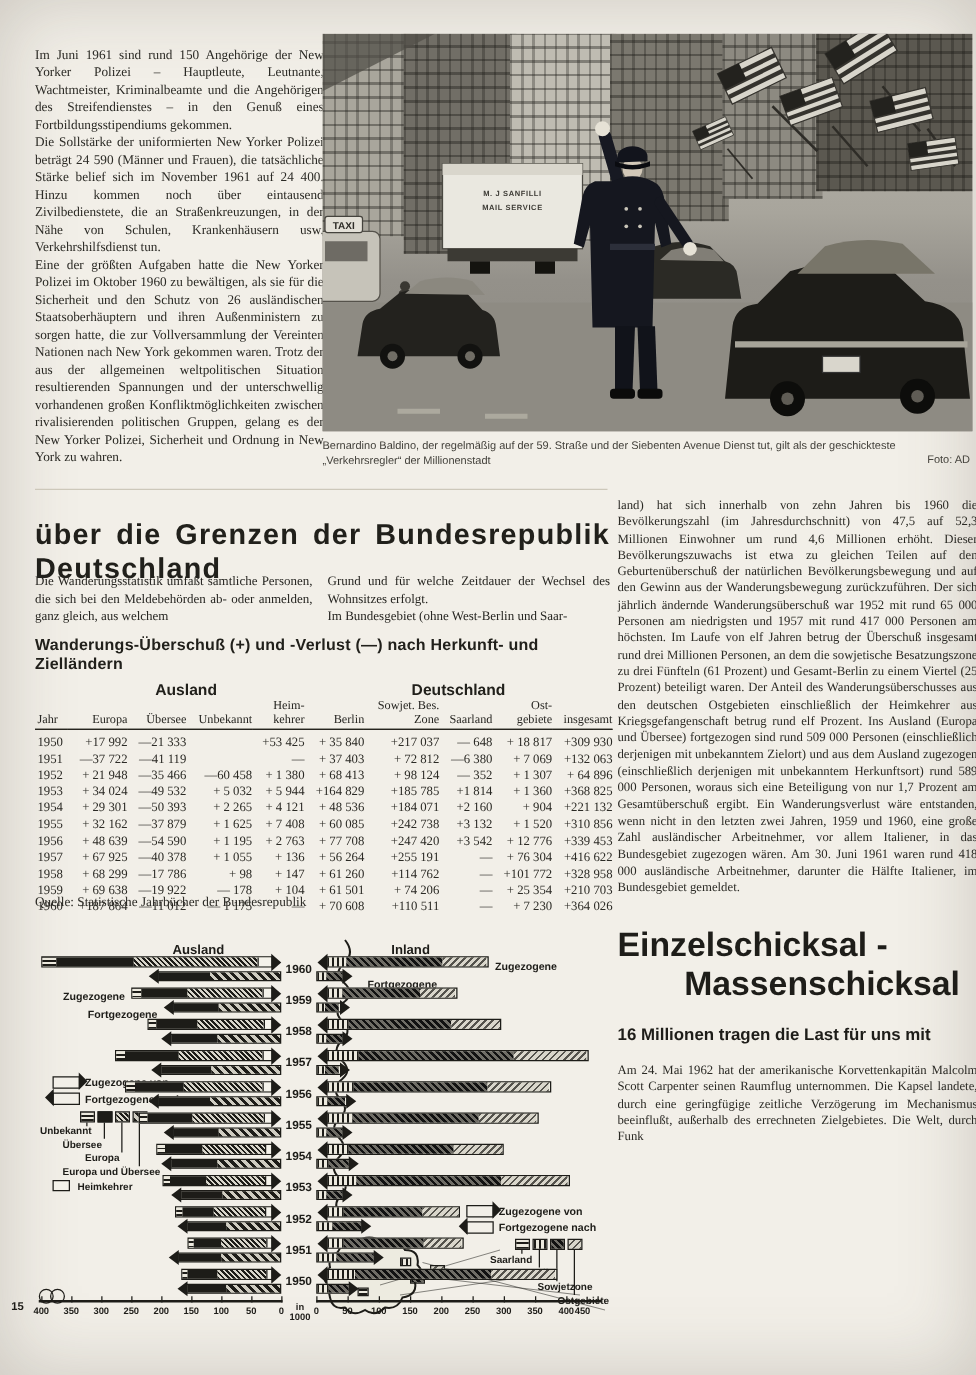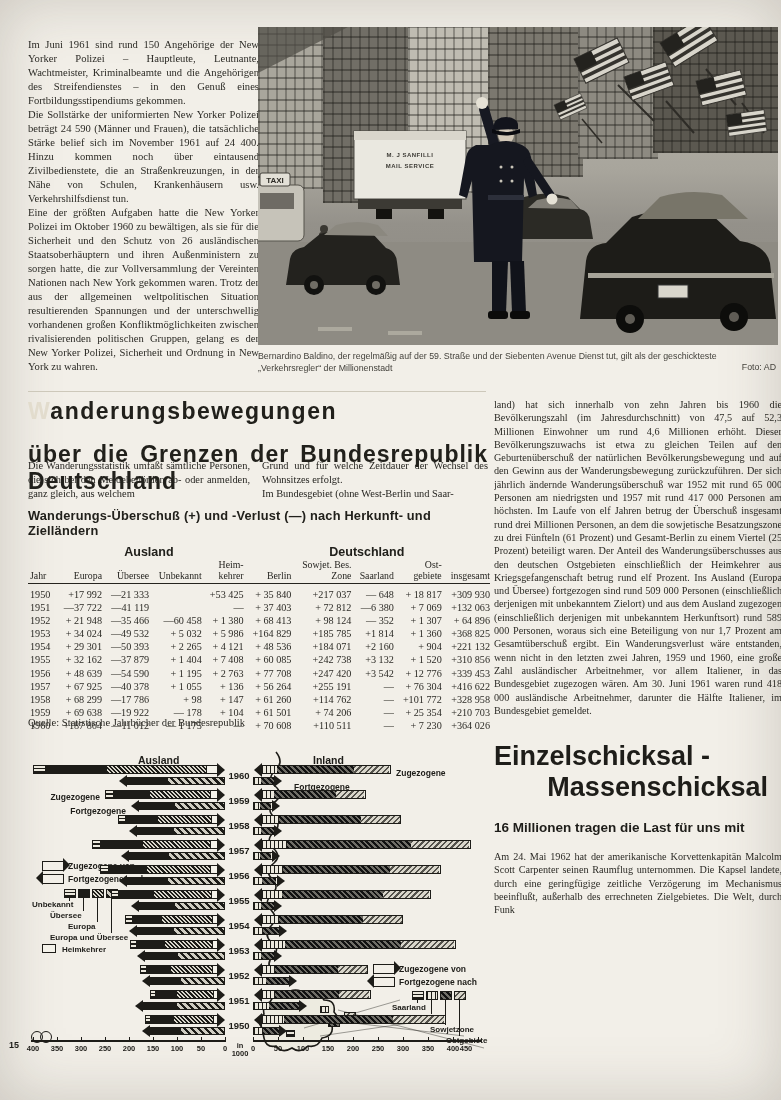--- a/index.html
+++ b/index.html
@@ -222,21 +222,20 @@
   </div>
 
   <div class="abs caption">
     <span>Bernardino Baldino, der regelmäßig auf der 59. Straße und der Siebenten Avenue Dienst tut, gilt als der geschickteste „Verkehrsregler“ der Millionenstadt</span>
     <span class="credit">Foto: AD</span>
   </div>
 
   <div class="rule" style="left:28px;top:391px;width:458px;"></div>
 
   <div class="abs headline1">
-    <div class="l1"><span class="faintW">W</span><span>anderungsbewegungen</span></div>
     <div class="l2">über die Grenzen der Bundesrepublik Deutschland</div>
   </div>
 
   <div class="abs introcol" style="left:28px;top:459px;width:222px;">Die Wanderungsstatistik umfaßt sämtliche Personen, die sich bei den Meldebehörden ab- oder anmelden, ganz gleich, aus welchem</div>
   <div class="abs introcol" style="left:262px;top:459px;width:226px;">Grund und für welche Zeitdauer der Wechsel des Wohnsitzes erfolgt.
 Im Bundesgebiet (ohne West-Berlin und Saar-</div>
 
   <div class="abs tablewrap">
     <div class="tabletitle">Wanderungs-Überschuß (+) und -Verlust (—) nach Herkunft- und Zielländern</div>
     <table id="mig-table">
@@ -297,21 +296,21 @@
             <td>+ 98 124</td>
             <td>— 352</td>
             <td>+ 1 307</td>
             <td>+ 64 896</td>
           </tr>
           <tr>
             <td class="jahr">1953</td>
             <td>+ 34 024</td>
             <td>—49 532</td>
             <td>+ 5 032</td>
-            <td>+ 5 986</td>
+            <td>+ 5 944</td>
             <td>+164 829</td>
             <td>+185 785</td>
             <td>+1 814</td>
             <td>+ 1 360</td>
             <td>+368 825</td>
           </tr>
           <tr>
             <td class="jahr">1954</td>
             <td>+ 29 301</td>
             <td>—50 393</td>
@@ -320,21 +319,21 @@
             <td>+ 48 536</td>
             <td>+184 071</td>
             <td>+2 160</td>
             <td>+ 904</td>
             <td>+221 132</td>
           </tr>
           <tr>
             <td class="jahr">1955</td>
             <td>+ 32 162</td>
             <td>—37 879</td>
-            <td>+ 1 404</td>
+            <td>+ 1 625</td>
             <td>+ 7 408</td>
             <td>+ 60 085</td>
             <td>+242 738</td>
             <td>+3 132</td>
             <td>+ 1 520</td>
             <td>+310 856</td>
           </tr>
           <tr>
             <td class="jahr">1956</td>
             <td>+ 48 639</td>

